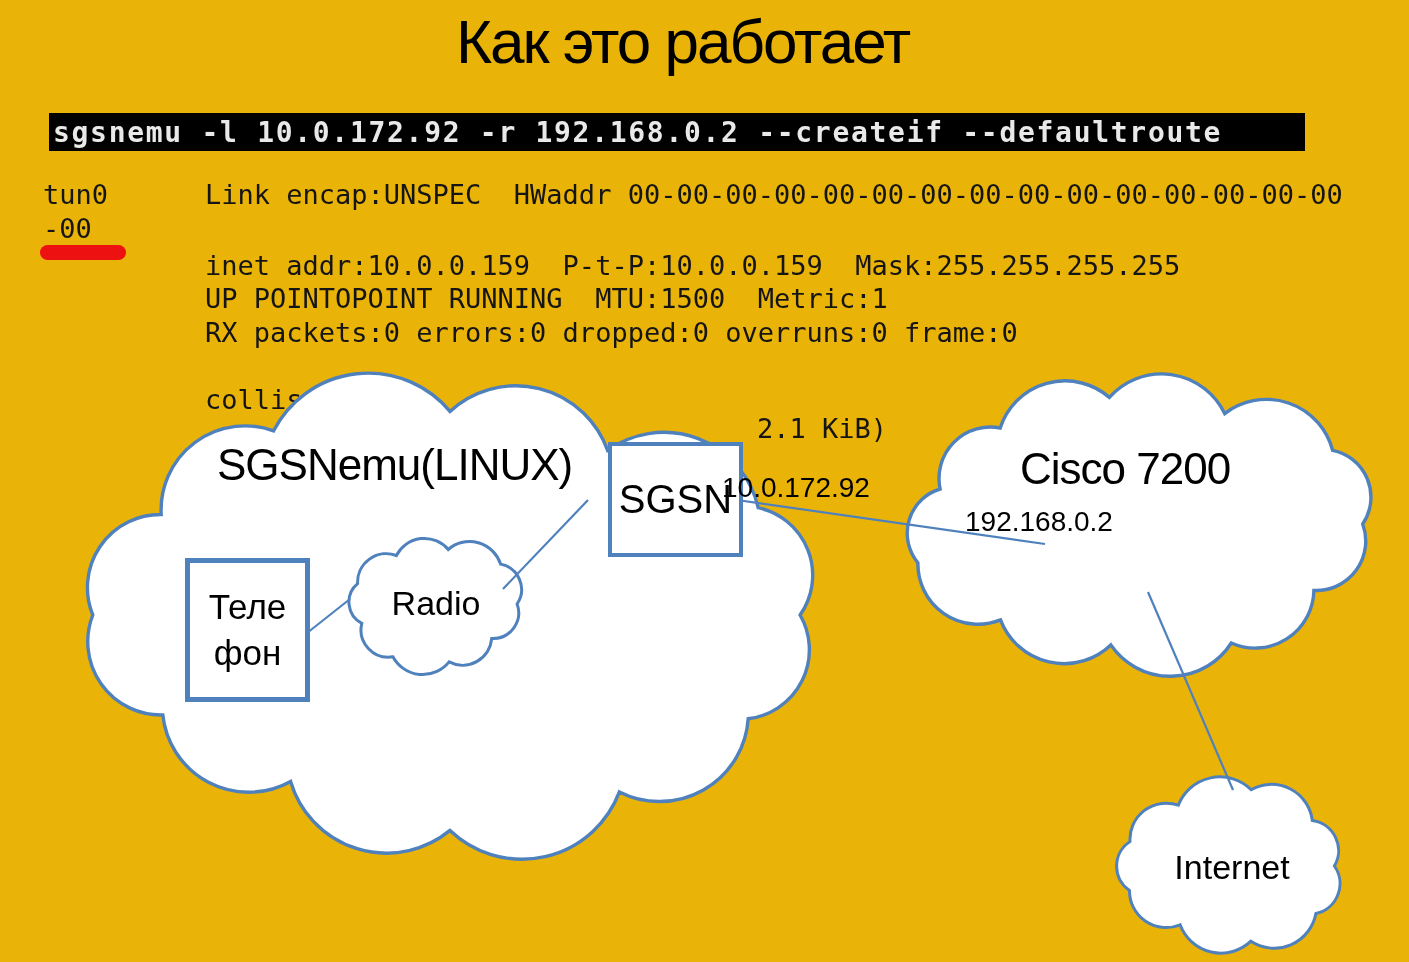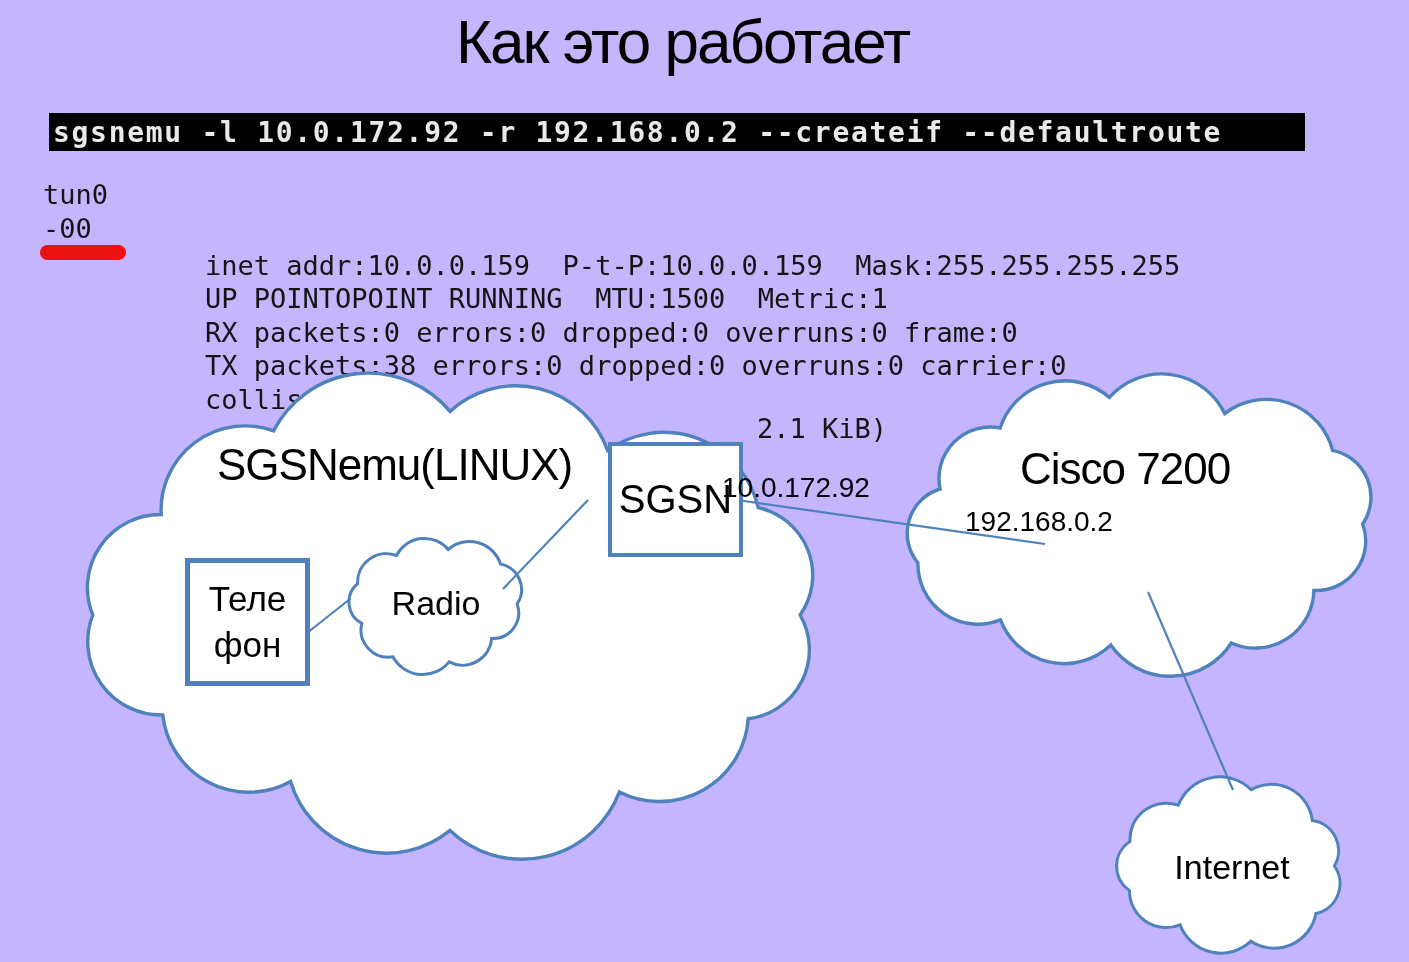--- a/index.html
+++ b/index.html
@@ -1,17 +1,17 @@
 <!DOCTYPE html>
 <html><head>
 <meta charset="utf-8">
 <style>
   html,body{margin:0;padding:0;background:#fff;}
   .slide{
-    position:relative;width:1409px;height:962px;background:#c4b5fd;
+    position:relative;width:1409px;height:962px;background:#eab308;
     overflow:hidden;font-family:"Liberation Sans",sans-serif;
   }
   
   .title{
     position:absolute;left:0;right:44px;top:6px;text-align:center;
     font-size:62px;letter-spacing:-2px;color:#000;
     font-family:"Liberation Sans",sans-serif;
   }
   
   .cmdbar{
@@ -35,47 +35,47 @@
   
   svg.diagram{position:absolute;left:0;top:0;z-index:2;}
   .cloud{fill:#ffffff;stroke:#4f81bd;stroke-width:3.4;}
   .cloud.small{stroke-width:3;}
   .link{stroke:#4f81bd;stroke-width:2.2;}
   .nodebox{
     position:absolute;background:#ffffff;border:5px solid #4f81bd;
     box-sizing:border-box;z-index:3;display:flex;align-items:center;
     justify-content:center;color:#000;text-align:center;
   }
-  .nodebox.phone{left:185px;top:558px;width:125px;height:128px;font-size:35px;line-height:46px;}
+  .nodebox.phone{left:185px;top:558px;width:125px;height:144px;font-size:35px;line-height:46px;}
   .nodebox.phone .wrap{width:106px;overflow-wrap:anywhere;}
   .nodebox.sgsn{left:608px;top:442px;width:135px;height:115px;font-size:40px;border-width:4px;}
   .nodebox.ggsn{left:1045px;top:490px;width:202px;height:103px;font-size:40px;}
   .lbl{position:absolute;color:#000;z-index:3;white-space:nowrap;}
   .lbl.cloudtitle{font-size:44px;letter-spacing:-1px;}
   .lbl.ip{font-size:28px;}
   .lbl.center{text-align:center;white-space:normal;}
 </style>
 </head>
 <body>
 
 <div class="slide">
 
   <div class="title">Как это работает</div>
 
   <div class="cmdbar">
     <span>sgsnemu -l 10.0.172.92 -r 192.168.0.2 --createif --defaultroute</span>
   </div>
 
   <div class="mono" style="left:43px;top:181px;">tun0</div>
+  <div class="mono" style="left:205px;top:181px;">Link encap:UNSPEC  HWaddr 00-00-00-00-00-00-00-00-00-00-00-00-00-00-00</div>
   <div class="mono" style="left:43px;top:215px;">-00</div>
   <div class="redmark"></div>
   <div class="mono" style="left:205px;top:252px;">inet addr:10.0.0.159  P-t-P:10.0.0.159  Mask:255.255.255.255</div>
   <div class="mono" style="left:205px;top:285px;text-align:right;">UP POINTOPOINT RUNNING  MTU:1500  Metric:1</div>
   <div class="mono" style="left:205px;top:319px;">RX packets:0 errors:0 dropped:0 overruns:0 frame:0</div>
-  <div class="mono" style="left:205px;top:352px;">TX packets:38 errors:0 dropped:0 overruns:0 carrier:0</div>
   <div class="mono" style="left:205px;top:386px;">collisio</div>
   <div class="mono" style="left:757px;top:415px;">2.1 KiB)</div>
 
   <svg class="diagram" width="1409" height="962" viewBox="0 0 1409 962">
     <path class="cloud" d="M 800.1 615.0 A 69.6 69.6 0 0 1 748.2 718.8 A 88.8 88.8 0 0 1 619.4 791.9 A 104.2 104.2 0 0 1 450.0 830.4 A 100.0 100.0 0 0 1 290.6 781.4 A 86.4 86.4 0 0 1 162.8 715.0 A 73.3 73.3 0 0 1 92.8 615.0 A 73.0 73.0 0 0 1 161.2 514.5 A 84.1 84.1 0 0 1 273.6 430.8 A 106.5 106.5 0 0 1 450.0 411.4 A 97.4 97.4 0 0 1 607.6 450.4 A 96.7 96.7 0 0 1 758.2 507.7 A 69.1 69.1 0 0 1 800.1 615.0 Z"></path>
     <path class="cloud small" d="M 517.1 604.0 A 25.7 25.7 0 0 1 491.7 638.5 A 29.2 29.2 0 0 1 449.1 661.9 A 33.8 33.8 0 0 1 392.9 656.8 A 27.4 27.4 0 0 1 361.8 623.3 A 24.0 24.0 0 0 1 357.6 583.6 A 28.7 28.7 0 0 1 396.4 555.5 A 31.3 31.3 0 0 1 448.2 549.5 A 32.6 32.6 0 0 1 500.6 564.1 A 25.9 25.9 0 0 1 517.1 604.0 Z"></path>
     <path class="cloud" d="M 1362.7 524.0 A 49.5 49.5 0 0 1 1313.9 590.5 A 58.7 58.7 0 0 1 1231.3 643.0 A 72.3 72.3 0 0 1 1110.8 644.9 A 67.9 67.9 0 0 1 1000.5 619.9 A 60.2 60.2 0 0 1 917.9 562.8 A 46.2 46.2 0 0 1 940.1 489.0 A 51.4 51.4 0 0 1 1000.2 428.0 A 68.0 68.0 0 0 1 1109.4 397.4 A 69.9 69.9 0 0 1 1224.7 413.6 A 68.4 68.4 0 0 1 1332.6 450.3 A 47.8 47.8 0 0 1 1362.7 524.0 Z"></path>
     <path class="cloud small" d="M 1334.4 866.0 A 30.6 30.6 0 0 1 1315.9 913.5 A 42.4 42.4 0 0 1 1250.9 941.2 A 43.6 43.6 0 0 1 1180.1 924.8 A 36.6 36.6 0 0 1 1129.5 890.6 A 29.5 29.5 0 0 1 1130.0 841.5 A 36.3 36.3 0 0 1 1178.3 805.2 A 44.7 44.7 0 0 1 1251.2 789.7 A 41.1 41.1 0 0 1 1312.3 820.5 A 30.4 30.4 0 0 1 1334.4 866.0 Z"></path>
     <line class="link" x1="307" y1="633" x2="350" y2="599"></line>
     <line class="link" x1="588" y1="500" x2="503" y2="589"></line>

